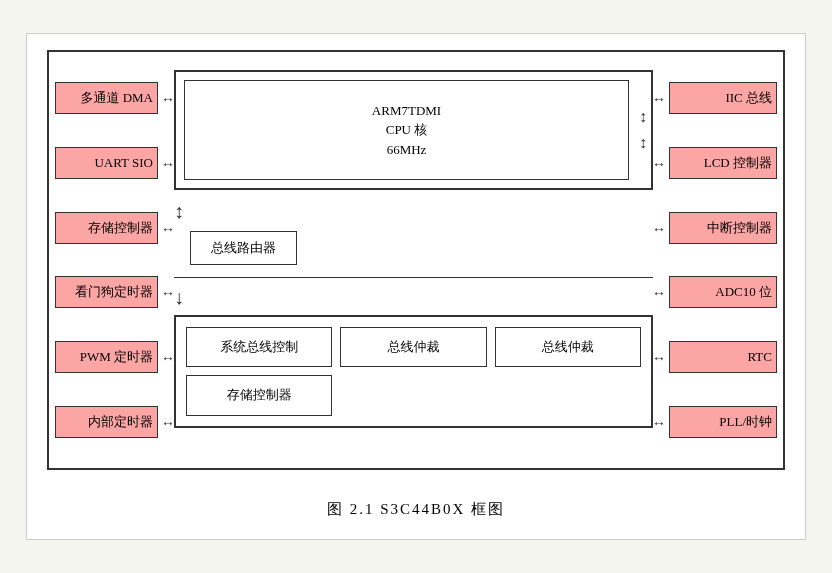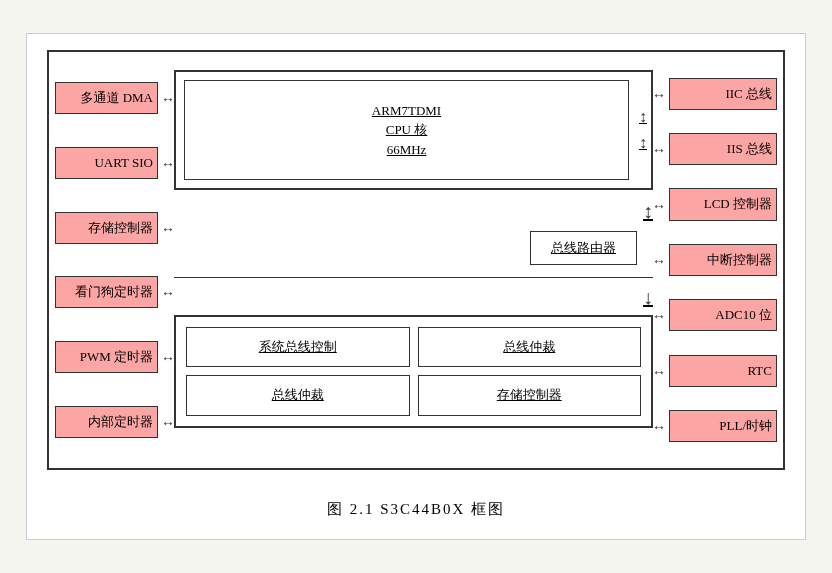--- a/index.html
+++ b/index.html
@@ -52,23 +52,22 @@
       justify-content: space-around;
       padding: 4px 0;
       width: 120px;
       flex-shrink: 0;
     }
     
     .center-area {
       flex: 1;
       display: flex;
       flex-direction: column;
-      align-items: flex-end;
+      align-items: flex-start;
       padding: 8px 10px;
-      text-decoration: underline;
     }
     
     .side-block {
       border: 1.5px solid #333;
       background: #fca5a5;
       text-align: right;
       font-size: 13px;
       padding: 6px 4px;
       line-height: 1.4;
       margin: 3px 6px;
@@ -158,21 +157,21 @@
       align-items: center;
       font-size: 20px;
       margin: 2px 0;
       color: #333;
     }
     
     .inner-lower-box {
       border: 2px solid #333;
       width: 100%;
       display: grid;
-      grid-template-columns: 1fr 1fr;
+      grid-template-columns: 1fr 1fr 1fr;
       gap: 8px;
       padding: 10px;
       margin-top: 4px;
     }
     .lower-block {
       border: 1.5px solid #333;
       text-align: center;
       font-size: 13px;
       padding: 10px 4px;
       line-height: 1.4;
@@ -226,21 +225,20 @@
       <div class="inner-lower-box">
         <div class="lower-block">系统总线控制</div>
         <div class="lower-block">总线仲裁</div>
         <div class="lower-block">总线仲裁</div>
         <div class="lower-block">存储控制器</div>
       </div>
     </div>
 
     <div class="right-col">
       <div class="side-block">IIC 总线</div>
-      <div class="side-block">IIS 总线</div>
       <div class="side-block">LCD 控制器</div>
       <div class="side-block">中断控制器</div>
       <div class="side-block">ADC10 位</div>
       <div class="side-block">RTC</div>
       <div class="side-block">PLL/时钟</div>
     </div>
 
   </div>
 
   <div class="diagram-title">图 2.1   S3C44B0X 框图</div>

